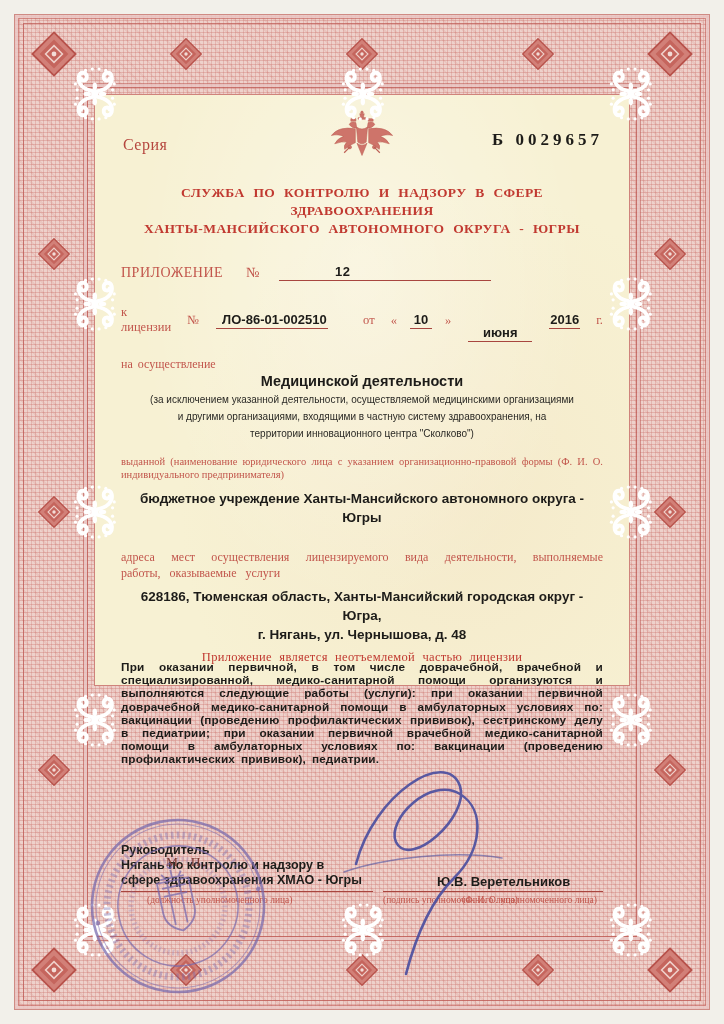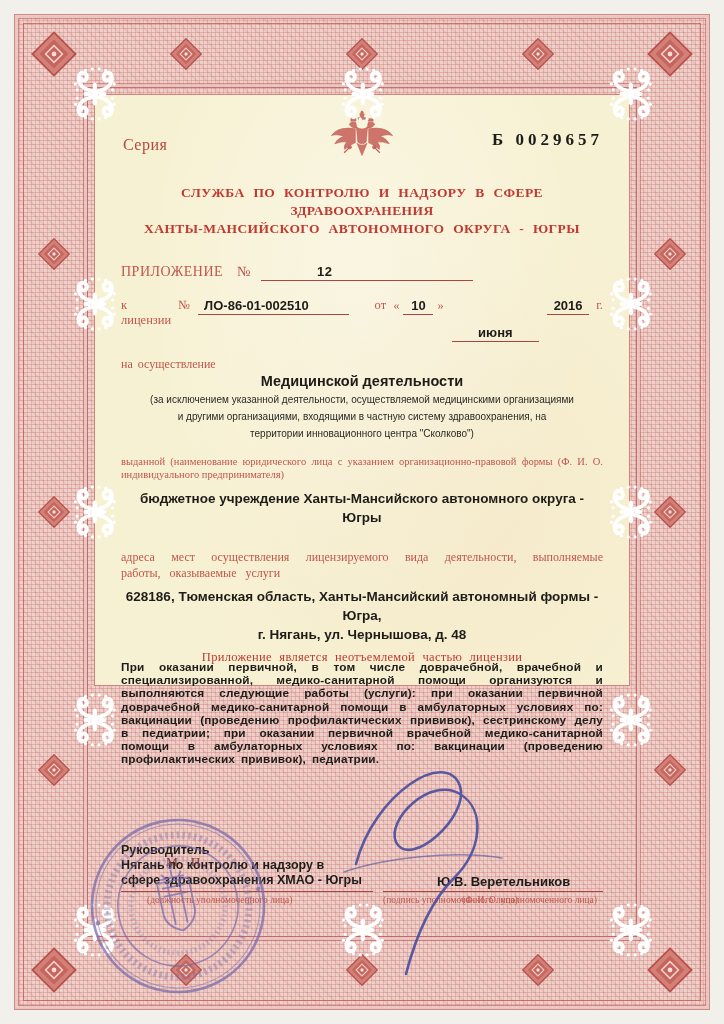--- a/index.html
+++ b/index.html
@@ -50,21 +50,21 @@
   .serial{
     position:absolute;right:0;top:30px;
     font-family:"Liberation Serif", serif;font-weight:bold;
     font-size:17px;color:#1d1c19;letter-spacing:4px;
   }
   .authority{
     margin-top:6px;text-align:center;font-weight:bold;
     font-size:13.5px;line-height:18px;color:#c13a31;
     word-spacing:5px;letter-spacing:.4px;
   }
-  .row{display:flex;align-items:flex-start;font-size:12.5px;}
+  .row{display:flex;align-items:center;font-size:12.5px;gap:9px;}
   .appendix-row{margin-top:26px;color:#c2564c;letter-spacing:.5px;}
   .appendix-row .lbl{font-size:14px;word-spacing:4px;}
   .fill{border-bottom:1px solid #a8463f;padding-bottom:1px;}
   .appendix-num{width:212px;margin-left:10px;padding-left:56px;box-sizing:border-box;
     font-weight:bold;font-size:13px;color:#1d1c19;}
   .license-row{margin-top:17px;color:#c2564c;}
   .license-row .gap{margin-left:7px;}
   .val{font-weight:bold;font-size:13px;color:#1d1c19;font-family:"Liberation Sans",sans-serif;}
   .lic-num{width:198px;margin-left:8px;padding-left:6px;box-sizing:border-box;}
   .day{width:40px;text-align:center;margin:0 4px;}
@@ -263,21 +263,21 @@
       <div>территории инновационного центра "Сколково")</div>
     </div>
 
     <div class="issued-label">выданной  (наименование  юридического лица с  указанием  организационно-правовой  формы  (Ф. И. О.  индивидуального предпринимателя)</div>
     <div class="org-name sans">
       <div>бюджетное учреждение Ханты-Мансийского автономного округа - Югры</div>
     </div>
 
     <div class="addresses-label">адреса мест осуществления лицензируемого вида деятельности, выполняемые работы, оказываемые услуги</div>
     <div class="address-value sans">
-      <div>628186, Тюменская область, Ханты-Мансийский автономный формы - Югра,</div>
+      <div>628186, Тюменская область, Ханты-Мансийский городская округ - Югра,</div>
       <div>г. Нягань, ул. Чернышова, д. 48</div>
     </div>
 
     <div class="works sans">При оказании первичной, в том числе доврачебной, врачебной и специализированной, медико-санитарной помощи организуются и выполняются следующие работы (услуги): при оказании первичной доврачебной медико-санитарной помощи в амбулаторных условиях по: вакцинации (проведению профилактических прививок), сестринскому делу в педиатрии; при оказании первичной врачебной медико-санитарной помощи в амбулаторных условиях по: вакцинации (проведению профилактических прививок), педиатрии.</div>
 
     <div class="signing">
       <div class="position">
         <div>Руководитель</div>
         <div>Нягань по контролю и надзору в</div>
         <div>сфере здравоохранения ХМАО - Югры</div>

